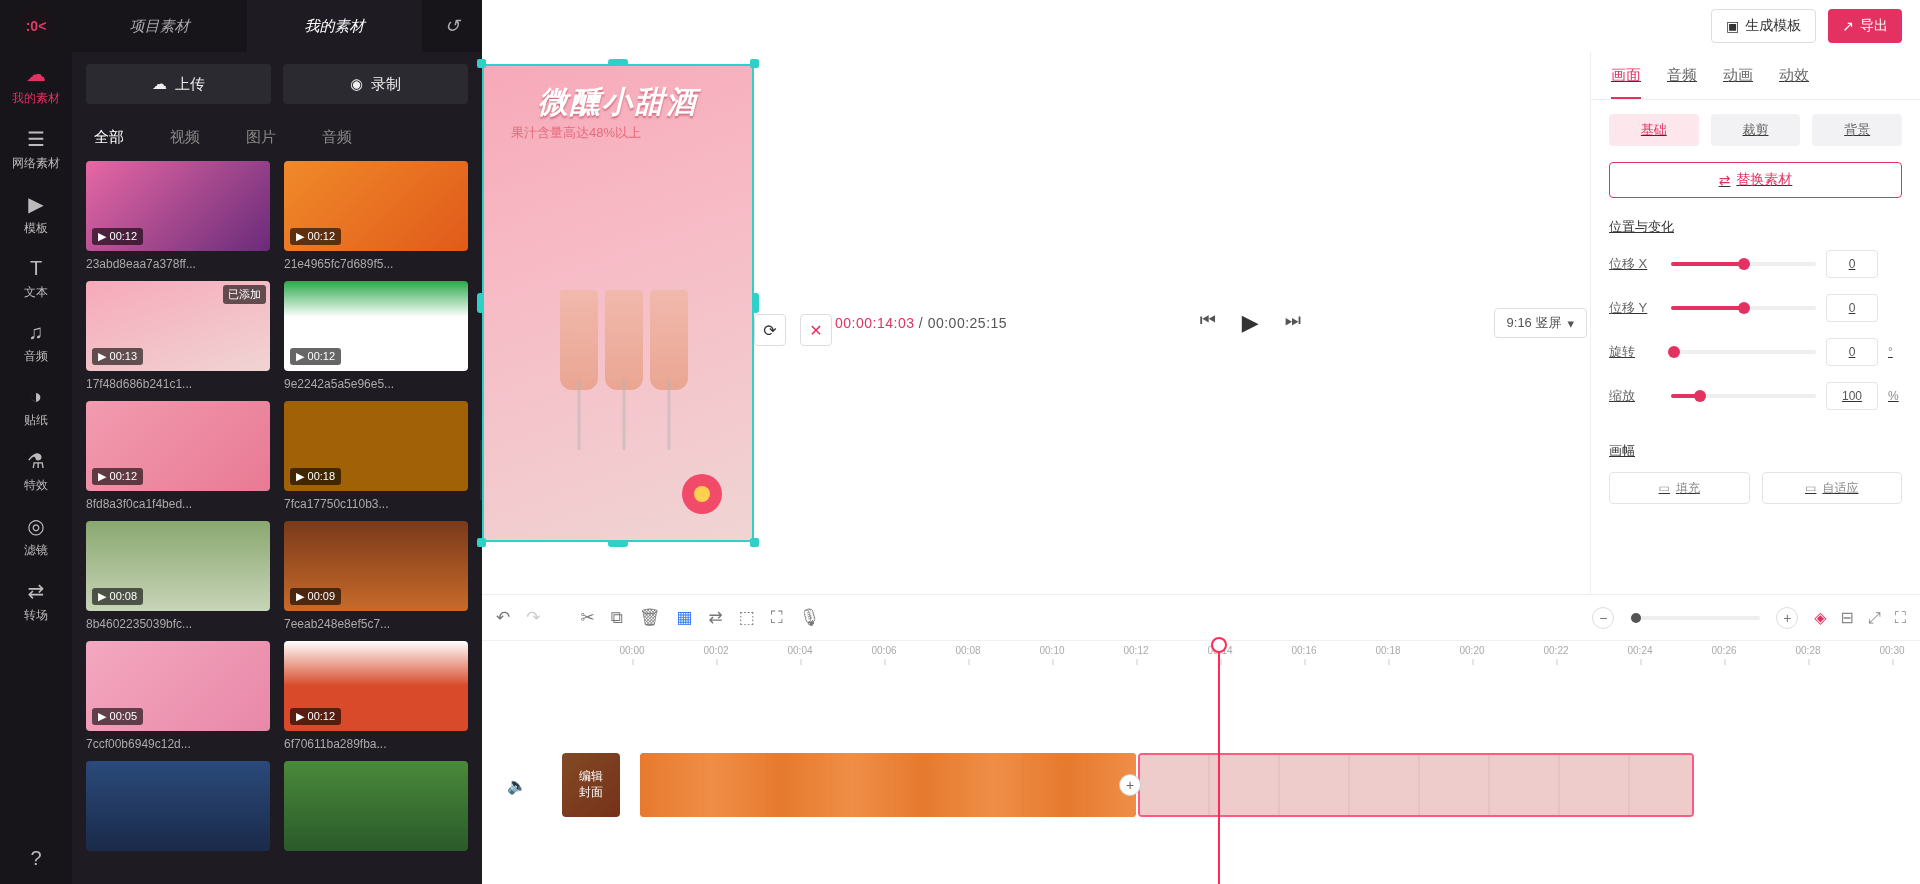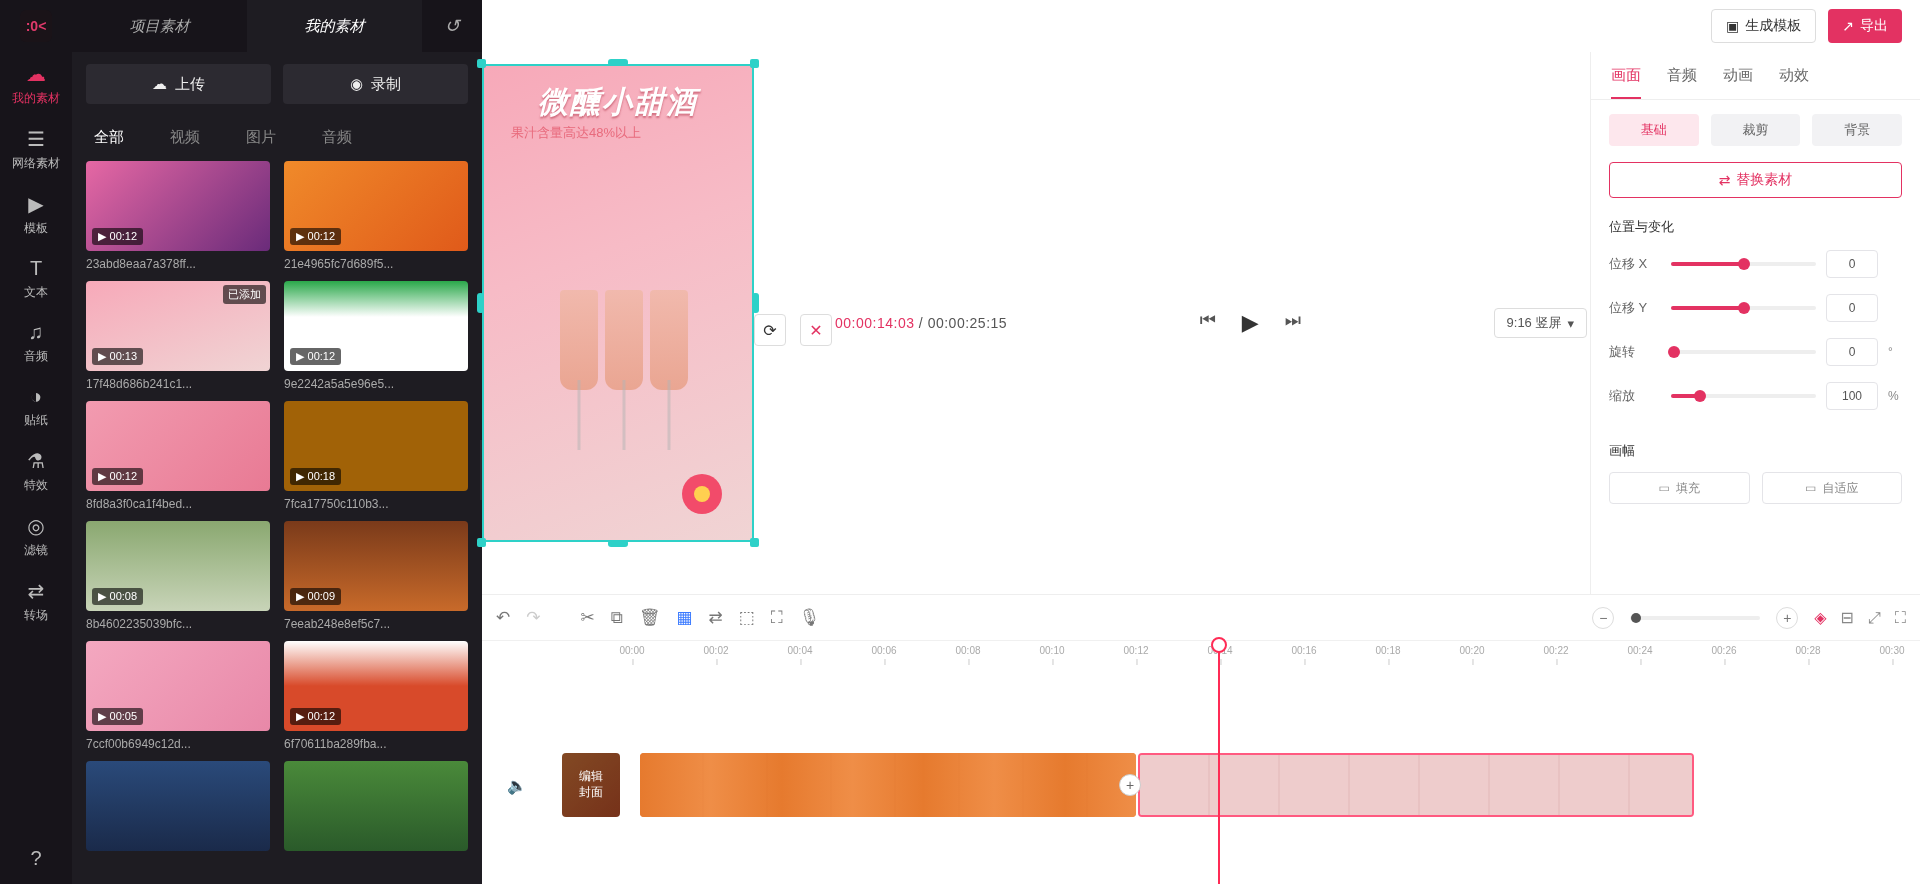--- a/index.html
+++ b/index.html
@@ -66,21 +66,21 @@
 .bc-btn { width:32px;height:32px;border:1px solid #ddd;border-radius:4px;display:flex;align-items:center;justify-content:center;cursor:pointer;font-size:16px;}
 .bc-btn.danger{color:#e33262;}
 
 .transport { height:50px; display:flex; align-items:center; width:100%; padding:0 3px; gap:14px; color:#555;}
 .time { font-size:14px; letter-spacing:.5px; }
 .time .cur{color:#e33262;}
 .transport-center{flex:1;display:flex;justify-content:center;gap:26px;font-size:18px;}
 .aspect { border:1px solid #ddd; border-radius:4px; padding:5px 12px; font-size:13px; cursor:pointer; display:flex;align-items:center;gap:6px;}
 
 
-.props { width: 330px; border-left: 1px solid #eee; padding: 4px 0 0; }
+.props { width: 330px; border-left: 1px solid #eee; padding: 4px 0 0; text-decoration: underline; }
 .ptabs { display:flex; padding: 10px 20px 0; gap: 26px; border-bottom:1px solid #eee; }
 .ptab { padding-bottom:12px; color:#666; font-size:15px; cursor:pointer; }
 .ptab.active { color:#e33262; border-bottom:2px solid #e33262; }
 .subtabs { display:flex; gap:12px; padding:14px 18px; }
 .stab { flex:1; text-align:center; padding:7px 0; border-radius:4px; background:#f2f2f4; color:#666; font-size:13px; cursor:pointer;}
 .stab.active { background:#fde7ed; color:#e33262; }
 .replace-btn { margin: 2px 18px 14px; border:1px solid #e33262; color:#e33262; border-radius:4px; height:36px; display:flex;align-items:center;justify-content:center;gap:6px;cursor:pointer;font-size:14px;}
 .section-title { padding: 6px 18px; font-size:13px; color:#333; font-weight:500;}
 .prop-row { display:flex; align-items:center; padding: 8px 18px; gap:10px; }
 .prop-label { width:52px; font-size:13px; color:#666; }

